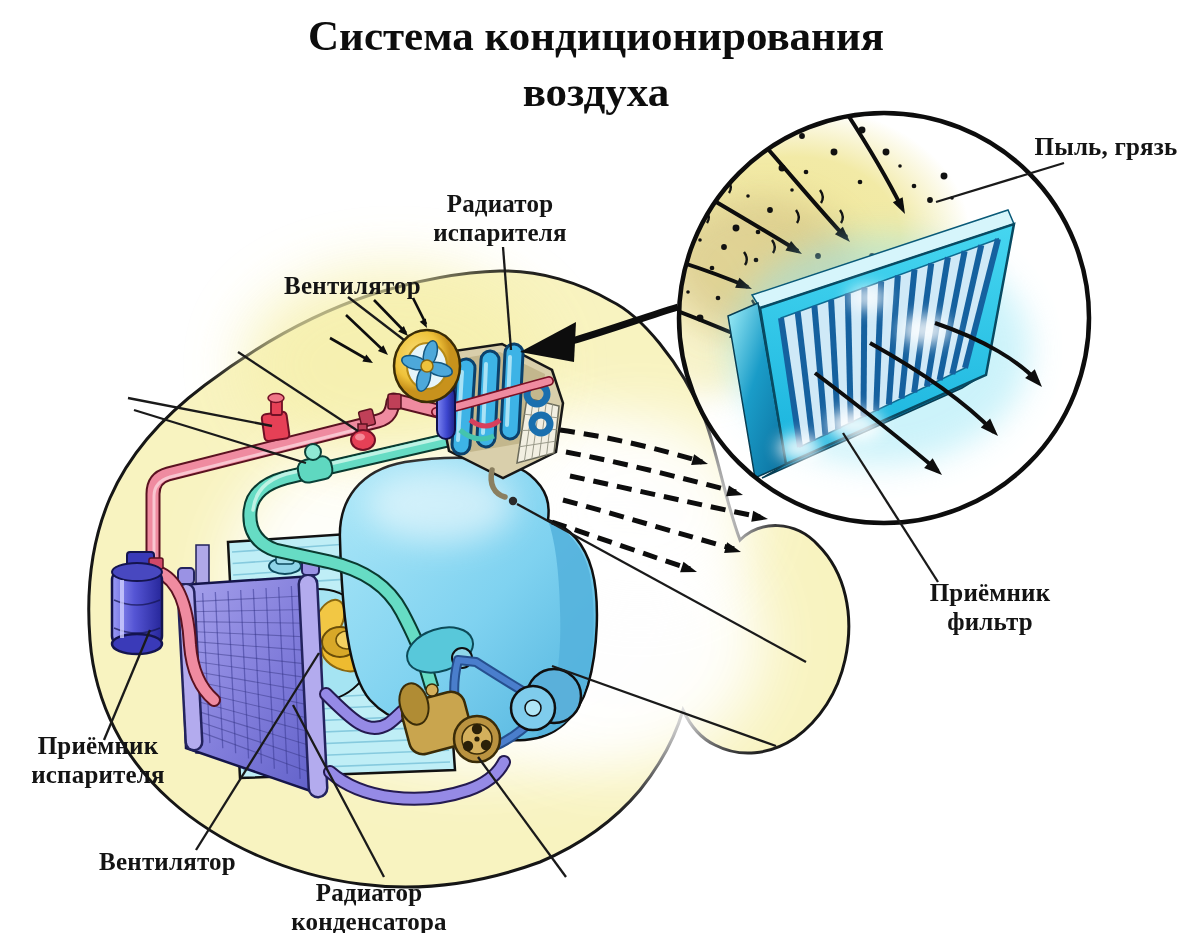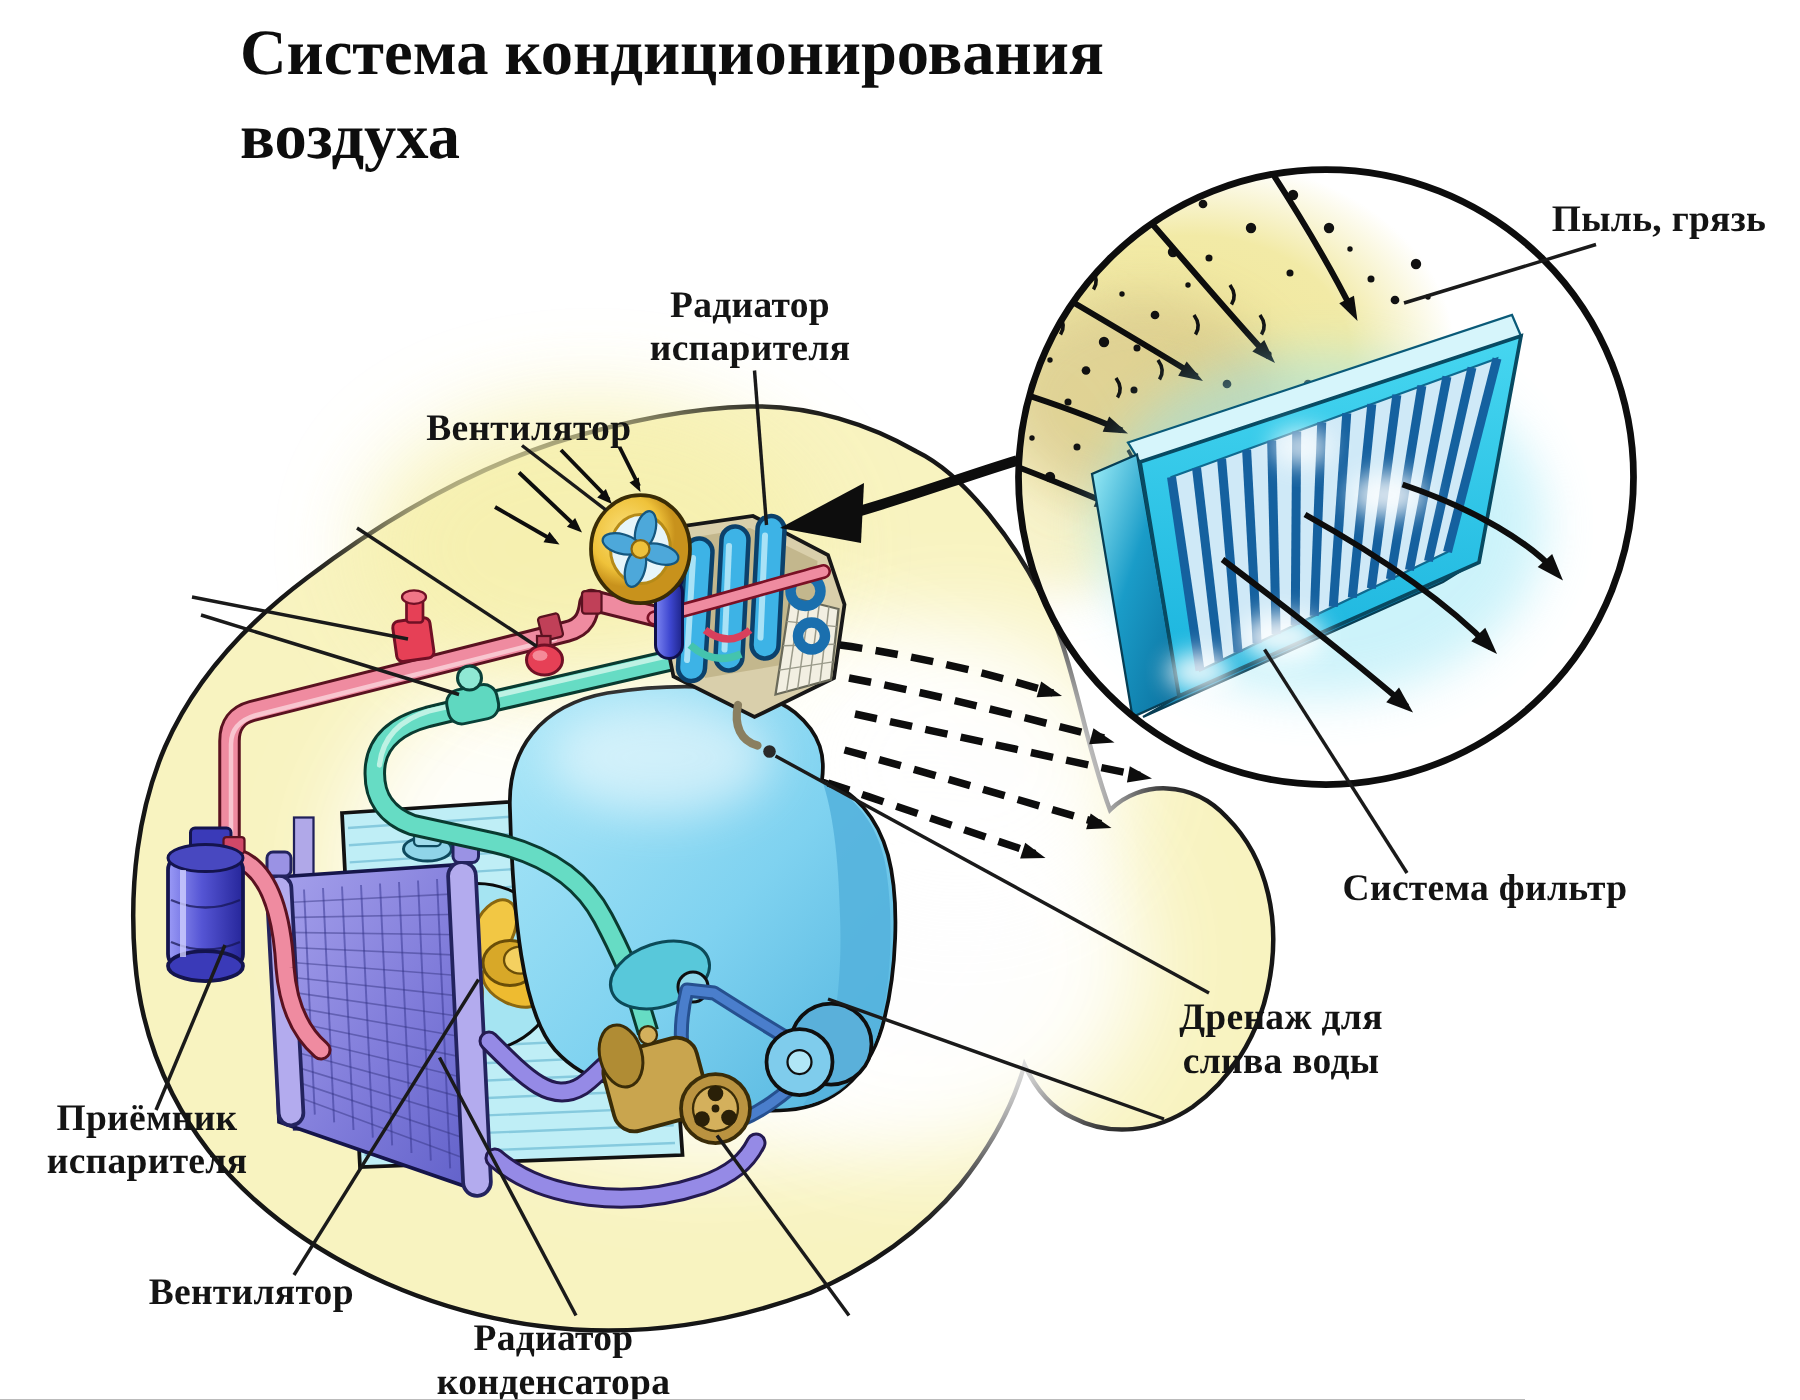--- a/index.html
+++ b/index.html
@@ -1,21 +1,21 @@
 <!DOCTYPE html>
 <html><head>
 <meta charset="utf-8">
 <style>
   html,body{margin:0;padding:0;background:#888;}
   #stage{position:relative;width:1200px;height:933px;background:#ffffff;overflow:hidden;
          font-family:"Liberation Serif","DejaVu Serif",serif;}
   #scene{position:absolute;left:0;top:0;}
   .lbl{position:absolute;font-weight:700;font-size:25px;color:#141414;text-align:center;
        white-space:pre-line;line-height:1.16;letter-spacing:.2px;}
-  #title{position:absolute;left:160px;top:8px;width:840px;font-weight:700;
+  #title{position:absolute;left:176px;top:8px;width:840px;text-align:center;font-weight:700;
          font-size:43px;color:#0d0d0d;line-height:1.3;white-space:pre-line;}
 </style>
 </head>
 <body>
 
 <div id="stage">
 <svg id="scene" width="1200" height="933" viewBox="0 0 1200 933">
   <defs>
     <clipPath id="circleClip">
           <circle cx="884" cy="318" r="205"></circle>
@@ -435,20 +435,18 @@
     <line x1="938" y1="582" x2="843" y2="433"></line>
   </g>
 </svg>
 
 <div id="title">Система кондиционирования
 воздуха</div>
 <div class="lbl" style="left:405px;top:189px;width:190px">Радиатор
 испарителя</div>
 <div class="lbl" style="left:1026px;top:132px;width:160px">Пыль, грязь</div>
 <div class="lbl" style="left:280px;top:271px;width:145px">Вентилятор</div>
-<div class="lbl" style="left:885px;top:578px;width:210px">Система фильтр</div>
-<div class="lbl" style="left:770px;top:664px;width:168px">Дренаж для
-слива воды</div>
+<div class="lbl" style="left:885px;top:578px;width:210px">Приёмник фильтр</div>
 <div class="lbl" style="left:14px;top:731px;width:168px">Приёмник
 испарителя</div>
 <div class="lbl" style="left:95px;top:847px;width:145px">Вентилятор</div>
 <div class="lbl" style="left:240px;top:878px;width:258px">Радиатор конденсатора</div>
 </div>
 
 </body></html>

